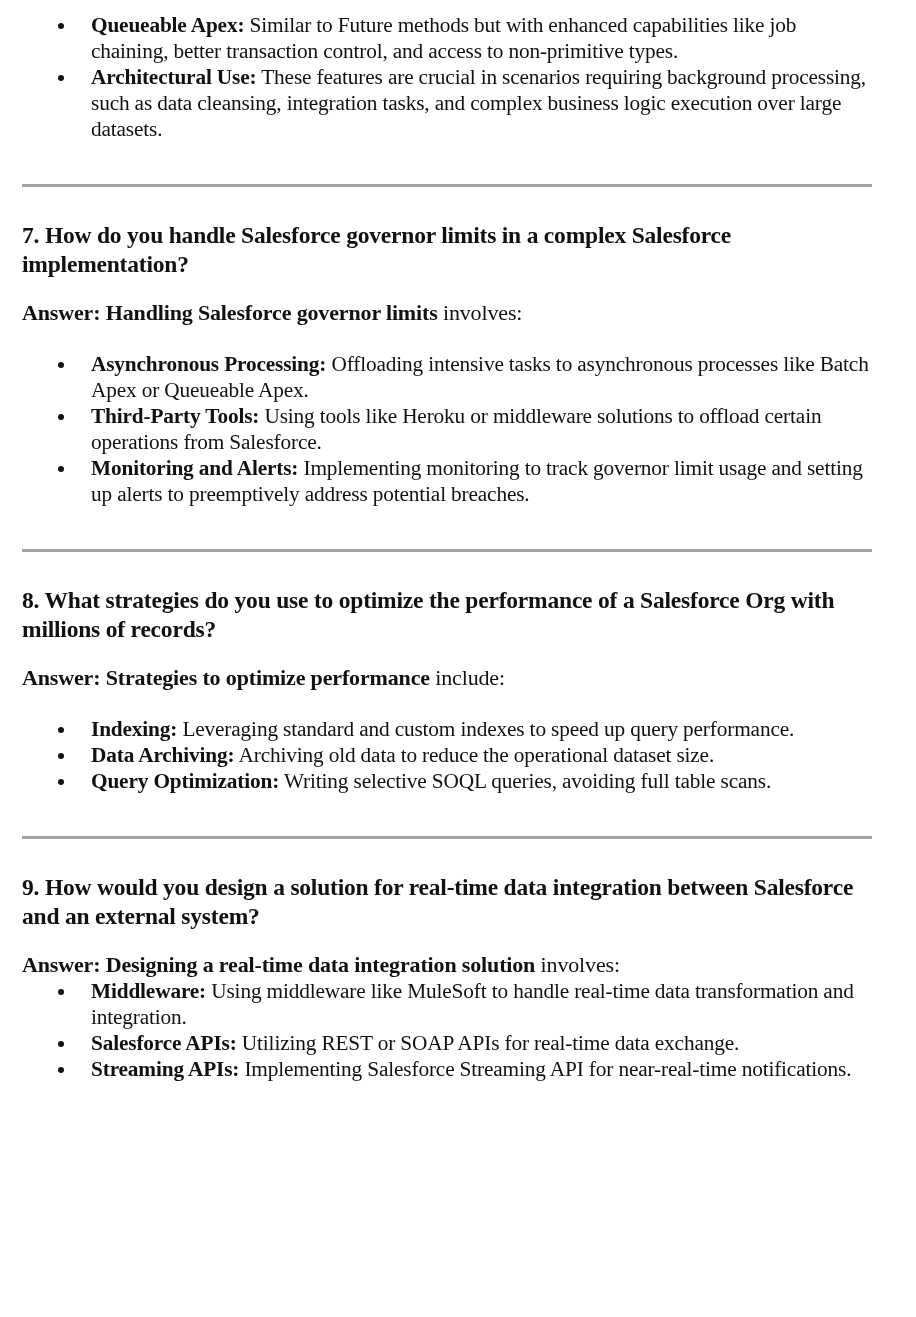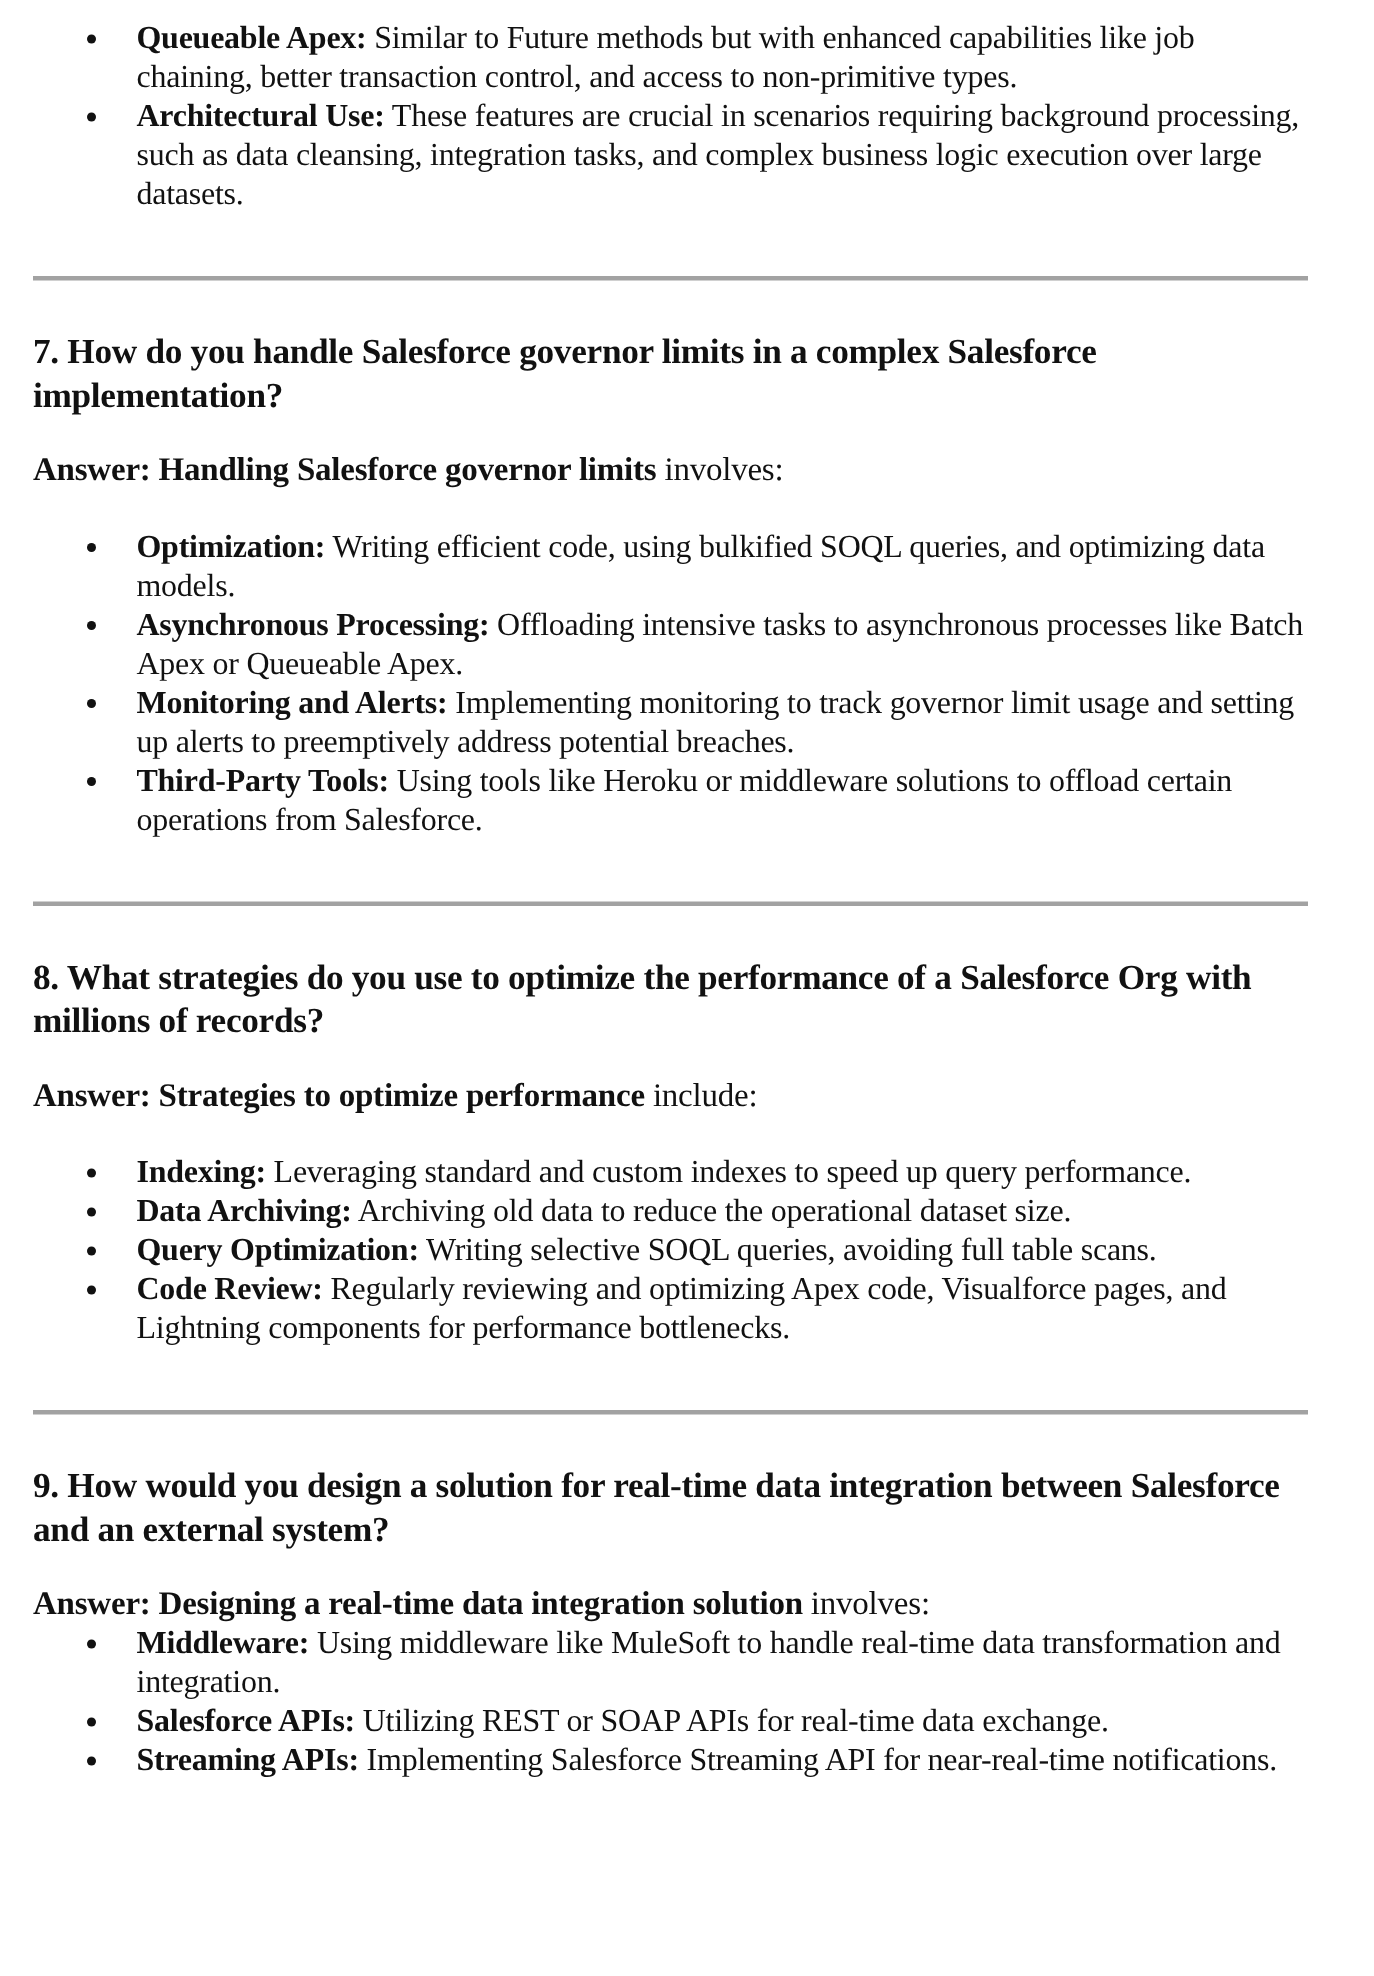--- a/index.html
+++ b/index.html
@@ -46,39 +46,37 @@
   </ul>
 
   <div class="rule" style="margin-top:42px;"></div>
 
   <section>
     <h2 class="q" style="margin-top:34px;">7. How do you handle Salesforce governor limits in a complex Salesforce implementation?</h2>
     <p class="answer" style="margin-top:21px;">
       <b>Answer: Handling Salesforce governor limits</b><span> involves:</span>
     </p>
     <ul class="bullets" style="margin-top:25px;">
-      <li><span class="dot"></span><b>Optimization:</b><span> Writing efficient code, using bulkified SOQL queries, and optimizing data models.</span></li>
       <li><span class="dot"></span><b>Asynchronous Processing:</b><span> Offloading intensive tasks to asynchronous processes like Batch Apex or Queueable Apex.</span></li>
+      <li><span class="dot"></span><b>Third-Party Tools:</b><span> Using tools like Heroku or middleware solutions to offload certain operations from Salesforce.</span></li>
       <li><span class="dot"></span><b>Monitoring and Alerts:</b><span> Implementing monitoring to track governor limit usage and setting up alerts to preemptively address potential breaches.</span></li>
-      <li><span class="dot"></span><b>Third-Party Tools:</b><span> Using tools like Heroku or middleware solutions to offload certain operations from Salesforce.</span></li>
     </ul>
   </section>
 
   <div class="rule" style="margin-top:42px;"></div>
 
   <section>
     <h2 class="q" style="margin-top:34px;">8. What strategies do you use to optimize the performance of a Salesforce Org with millions of records?</h2>
     <p class="answer" style="margin-top:21px;">
       <b>Answer: Strategies to optimize performance</b><span> include:</span>
     </p>
     <ul class="bullets" style="margin-top:25px;">
       <li><span class="dot"></span><b>Indexing:</b><span> Leveraging standard and custom indexes to speed up query performance.</span></li>
       <li><span class="dot"></span><b>Data Archiving:</b><span> Archiving old data to reduce the operational dataset size.</span></li>
       <li><span class="dot"></span><b>Query Optimization:</b><span> Writing selective SOQL queries, avoiding full table scans.</span></li>
-      <li><span class="dot"></span><b>Code Review:</b><span> Regularly reviewing and optimizing Apex code, Visualforce pages, and Lightning components for performance bottlenecks.</span></li>
     </ul>
   </section>
 
   <div class="rule" style="margin-top:42px;"></div>
 
   <section>
     <h2 class="q" style="margin-top:34px;">9. How would you design a solution for real-time data integration between Salesforce and an external system?</h2>
     <p class="answer" style="margin-top:21px;">
       <b>Answer: Designing a real-time data integration solution</b><span> involves:</span>
     </p>

